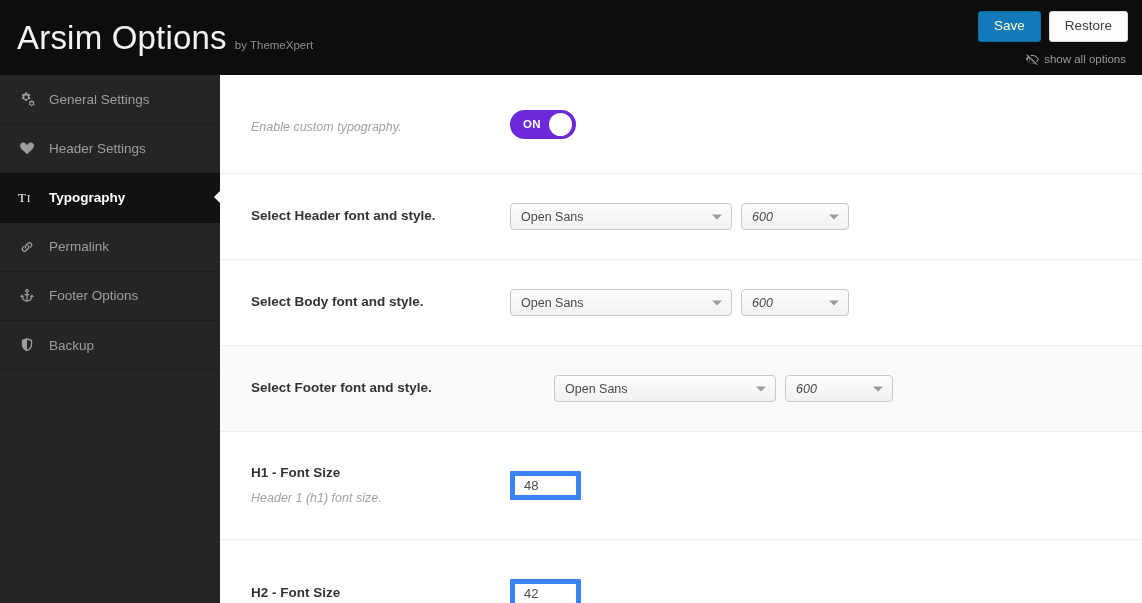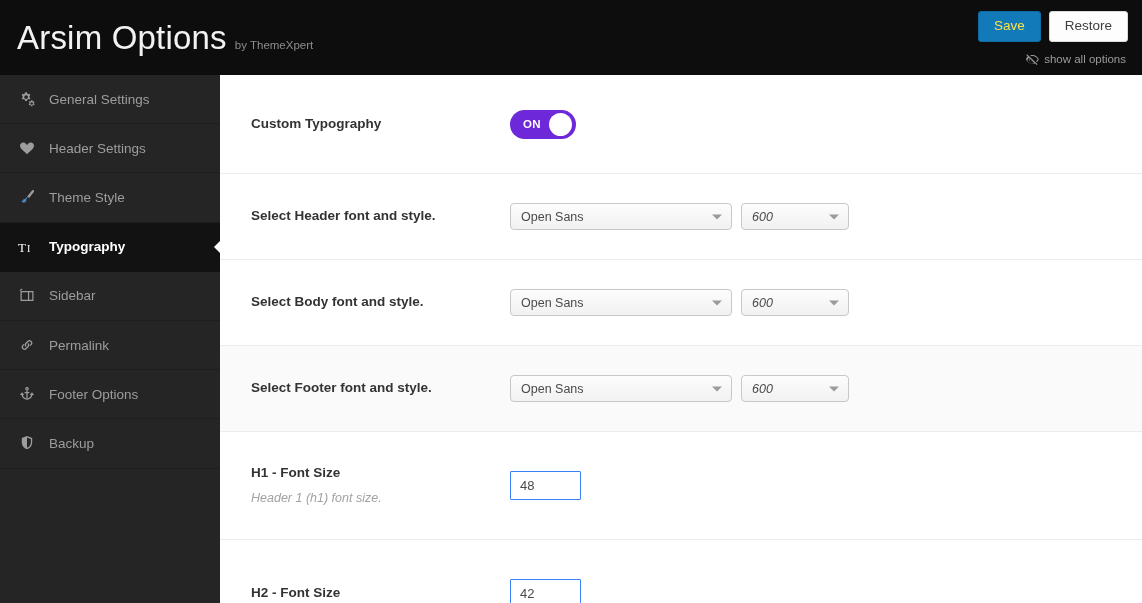--- a/index.html
+++ b/index.html
@@ -53,21 +53,21 @@
     border: 1px solid transparent;
     border-radius: 3px;
     font-size: 13.5px;
     font-family: "Liberation Sans", sans-serif;
     padding: 6px 15px 7px;
     cursor: pointer;
     line-height: 1.2;
   }
   .btn-save {
     background: #127ab8;
-    color: #fde047;
+    color: #fef9c3;
     border-color: #0f6ca3;
   }
   .btn-restore {
     background: #fdfdfd;
     color: #3d3d3d;
     border-color: #d9d9d9;
   }
   .show-all {
     position: absolute;
     right: 16px;
@@ -138,21 +138,21 @@
     overflow: hidden;
   }
   .row {
     position: relative;
     padding: 0 0 0 31px;
     border-bottom: 1px solid #ececec;
     display: flex;
     align-items: center;
     background: #ffffff;
   }
-  .row.alt { background: #fafafa; }
+  .row.alt { background: #fafafa; gap: 44px; }
 
   .row-label-box {
     width: 259px;
     flex: 0 0 auto;
   }
   .row-label {
     font-size: 13.5px;
     color: #333333;
     font-weight: 600;
     line-height: 1.35;
@@ -220,21 +220,21 @@
     width: 0; height: 0;
     border-left: 5px solid transparent;
     border-right: 5px solid transparent;
     border-top: 5px solid #9b9b9b;
   }
 
   
   .txt {
     width: 71px;
     height: 29px;
-    border: 1px solid #3b82f6;
+    border: 5px solid #3b82f6;
     background: #ffffff;
     font-size: 13px;
     color: #4a4a4a;
     padding: 0 9px;
     font-family: "Liberation Sans", sans-serif;
     outline: none;
     border-radius: 1px;
   }
 </style>
 </head>
@@ -274,51 +274,33 @@
       <span class="lbl">General Settings</span>
     </div>
     <div class="side-item">
       <span class="ic">
         <svg width="16" height="16" viewBox="0 0 16 16" fill="currentColor">
           <path d="M8 14.2 6.8 13.1C2.9 9.6 1 7.9 1 5.7 1 3.9 2.4 2.5 4.2 2.5c1 0 2 .5 2.6 1.2l1.2 1.4 1.2-1.4c.6-.7 1.6-1.2 2.6-1.2 1.8 0 3.2 1.4 3.2 3.2 0 2.2-1.9 3.9-5.8 7.4L8 14.2z"></path>
         </svg>
       </span>
       <span class="lbl">Header Settings</span>
     </div>
-    <div class="side-item">
-      <span class="ic">
-        <svg width="16" height="16" viewBox="0 0 16 16" fill="currentColor">
-          <path d="M14.6 1.2c-.5-.4-1.2-.3-1.6.2L8.2 7.4l1.9 1.6 4.7-6c.4-.5.3-1.3-.2-1.8z"></path>
-          <path d="M7.4 8.3 6 9.9c-.6-.1-1.3.1-1.8.6-.7.8-.7 1.6-1.9 2.1.6.7 1.4 1 2.2 1 1.6 0 2.9-1.3 2.9-2.9 0-.2 0-.4-.1-.6l1.6-1.3-1.5-.5z" fill="#4c86c6"></path>
-        </svg>
-      </span>
-      <span class="lbl">Theme Style</span>
-    </div>
     <div class="side-item active">
       <span class="ic">
         <svg width="18" height="14" viewBox="0 0 18 14" fill="currentColor">
           <text x="0" y="12" font-family="Liberation Serif, serif" font-size="13" fill="currentColor">T</text>
           <text x="9" y="12" font-family="Liberation Serif, serif" font-size="10" fill="currentColor">I</text>
         </svg>
       </span>
       <span class="lbl">Typography</span>
       <span class="caret"></span>
     </div>
     <div class="side-item">
       <span class="ic">
         <svg width="16" height="16" viewBox="0 0 16 16" fill="currentColor">
-          <path d="M1.5 3h13v10h-13V3zm1.2 1.2v7.6h6.3V4.2H2.7zm7.5 0v7.6h3.1V4.2h-3.1z"></path>
-          <path d="M.6 2.1 3 .6l.5.8-2.4 1.5z"></path>
-        </svg>
-      </span>
-      <span class="lbl">Sidebar</span>
-    </div>
-    <div class="side-item">
-      <span class="ic">
-        <svg width="16" height="16" viewBox="0 0 16 16" fill="currentColor">
           <path d="M6.6 9.9a2.9 2.9 0 0 1 0-4.1l1.8-1.8a2.9 2.9 0 0 1 4.1 4.1l-1 1-.9-.9 1-1a1.6 1.6 0 0 0-2.3-2.3L7.5 6.7a1.6 1.6 0 0 0 0 2.3l-.9.9z"></path>
           <path d="M9.4 6.1a2.9 2.9 0 0 1 0 4.1l-1.8 1.8a2.9 2.9 0 0 1-4.1-4.1l1-1 .9.9-1 1a1.6 1.6 0 0 0 2.3 2.3l1.8-1.8a1.6 1.6 0 0 0 0-2.3l.9-.9z"></path>
         </svg>
       </span>
       <span class="lbl">Permalink</span>
     </div>
     <div class="side-item">
       <span class="ic">
         <svg width="16" height="16" viewBox="0 0 16 16" fill="currentColor">
           <path d="M8 1.1a1.8 1.8 0 0 0-.6 3.5v1.3H5.6v1.3h1.8v5.2C5.6 12 4.2 10.7 3.9 9h1.3L3.1 6.3.9 9h1.6c.4 2.7 2.7 4.7 5.5 4.7s5.1-2 5.5-4.7h1.6l-2.1-2.7L10.8 9H12c-.3 1.7-1.7 3-3.4 3.4V7.2h1.8V5.9H8.6V4.6A1.8 1.8 0 0 0 8 1.1zm0 1.2a.6.6 0 1 1 0 1.2.6.6 0 0 1 0-1.2z"></path>
@@ -333,21 +315,21 @@
           <path d="M8 2.4v10.4C5.7 12 4.1 9.7 4.1 7.2V3.9L8 2.4z"></path>
         </svg>
       </span>
       <span class="lbl">Backup</span>
     </div>
   </div>
 
 <div class="main" id="main-rows">
     <div class="row" style="height: 99px;">
       <div class="row-label-box">
-        <div class="row-label">Custom Typography</div>
+        <div class="row-desc">Enable custom typography.</div>
       </div>
       <div class="row-control">
         <div class="toggle">
           <span class="on-text">ON</span>
           <span class="knob"></span>
         </div>
       </div>
     </div>
     <div class="row" style="height: 86px;">
       <div class="row-label-box">

